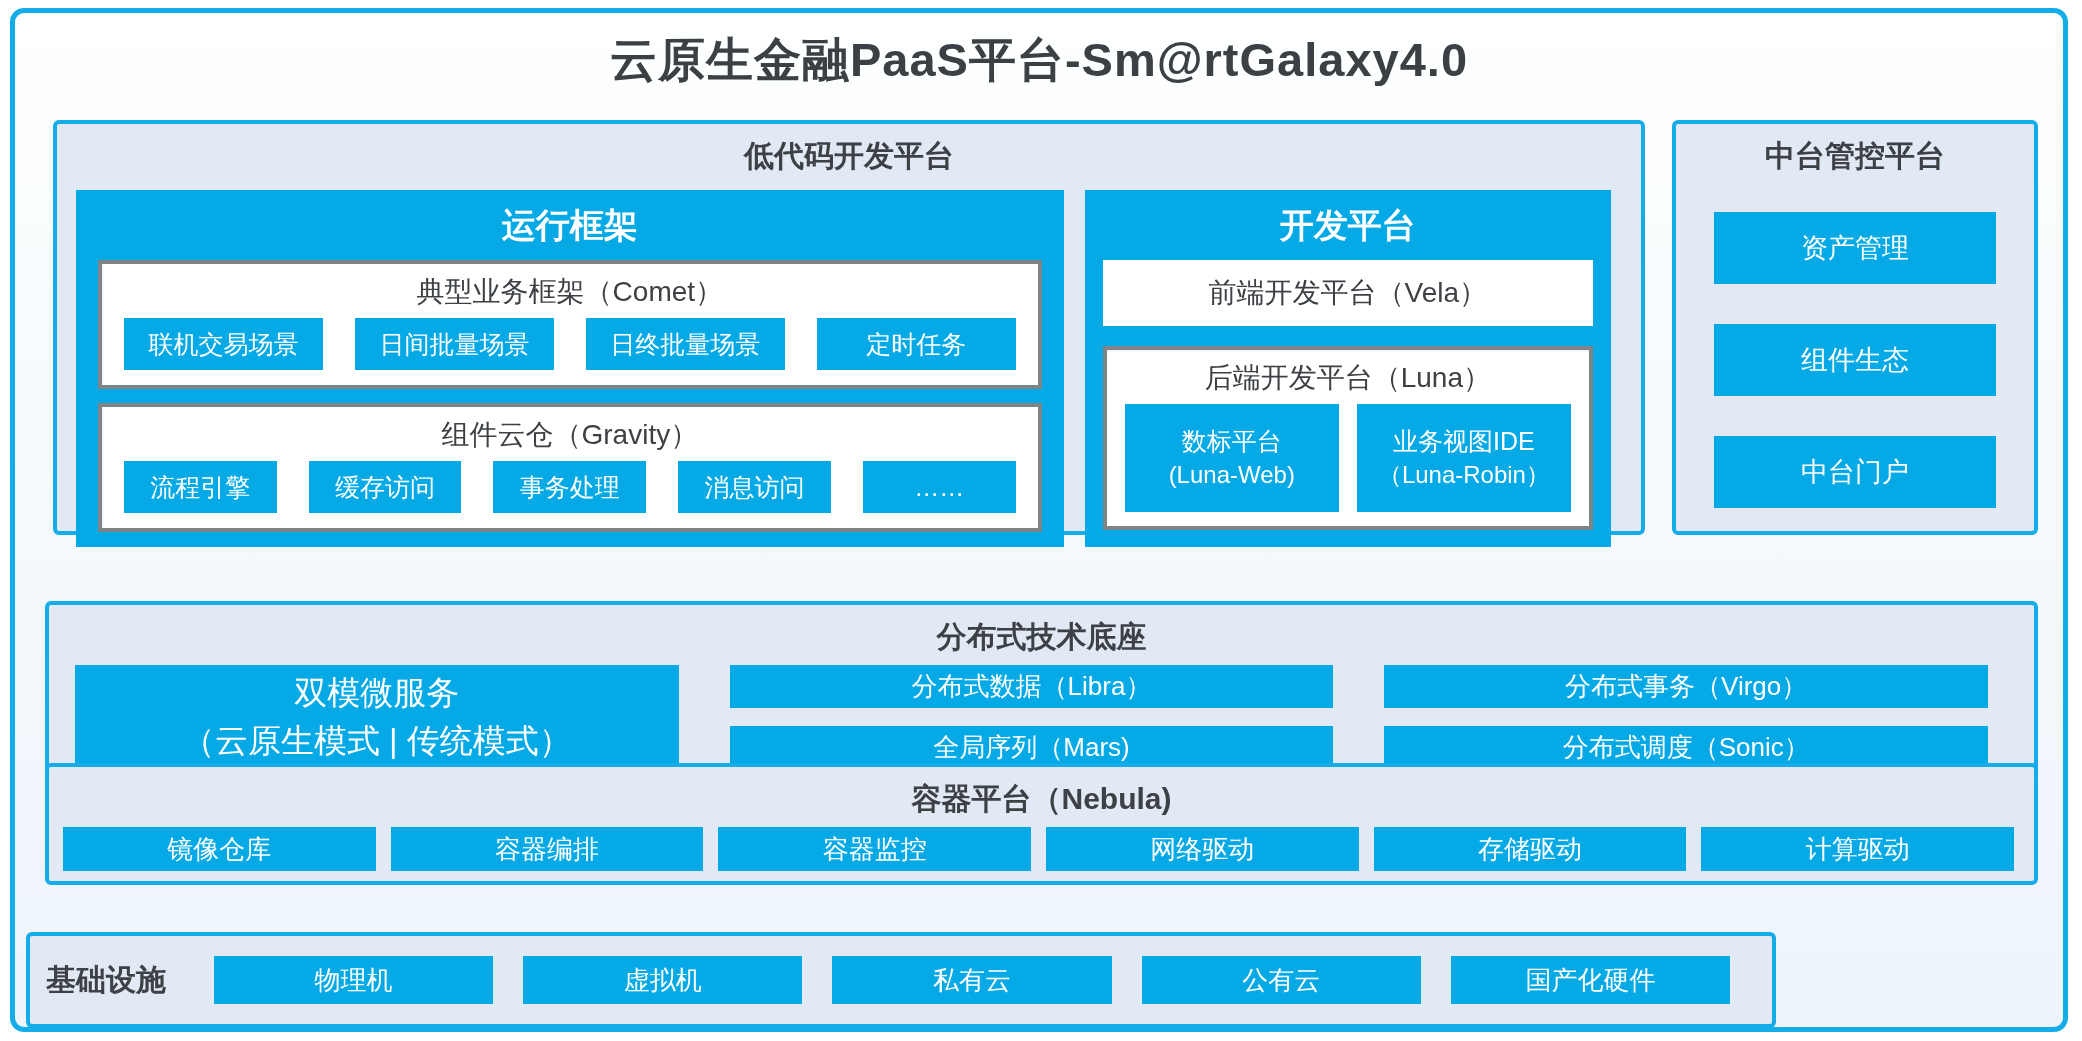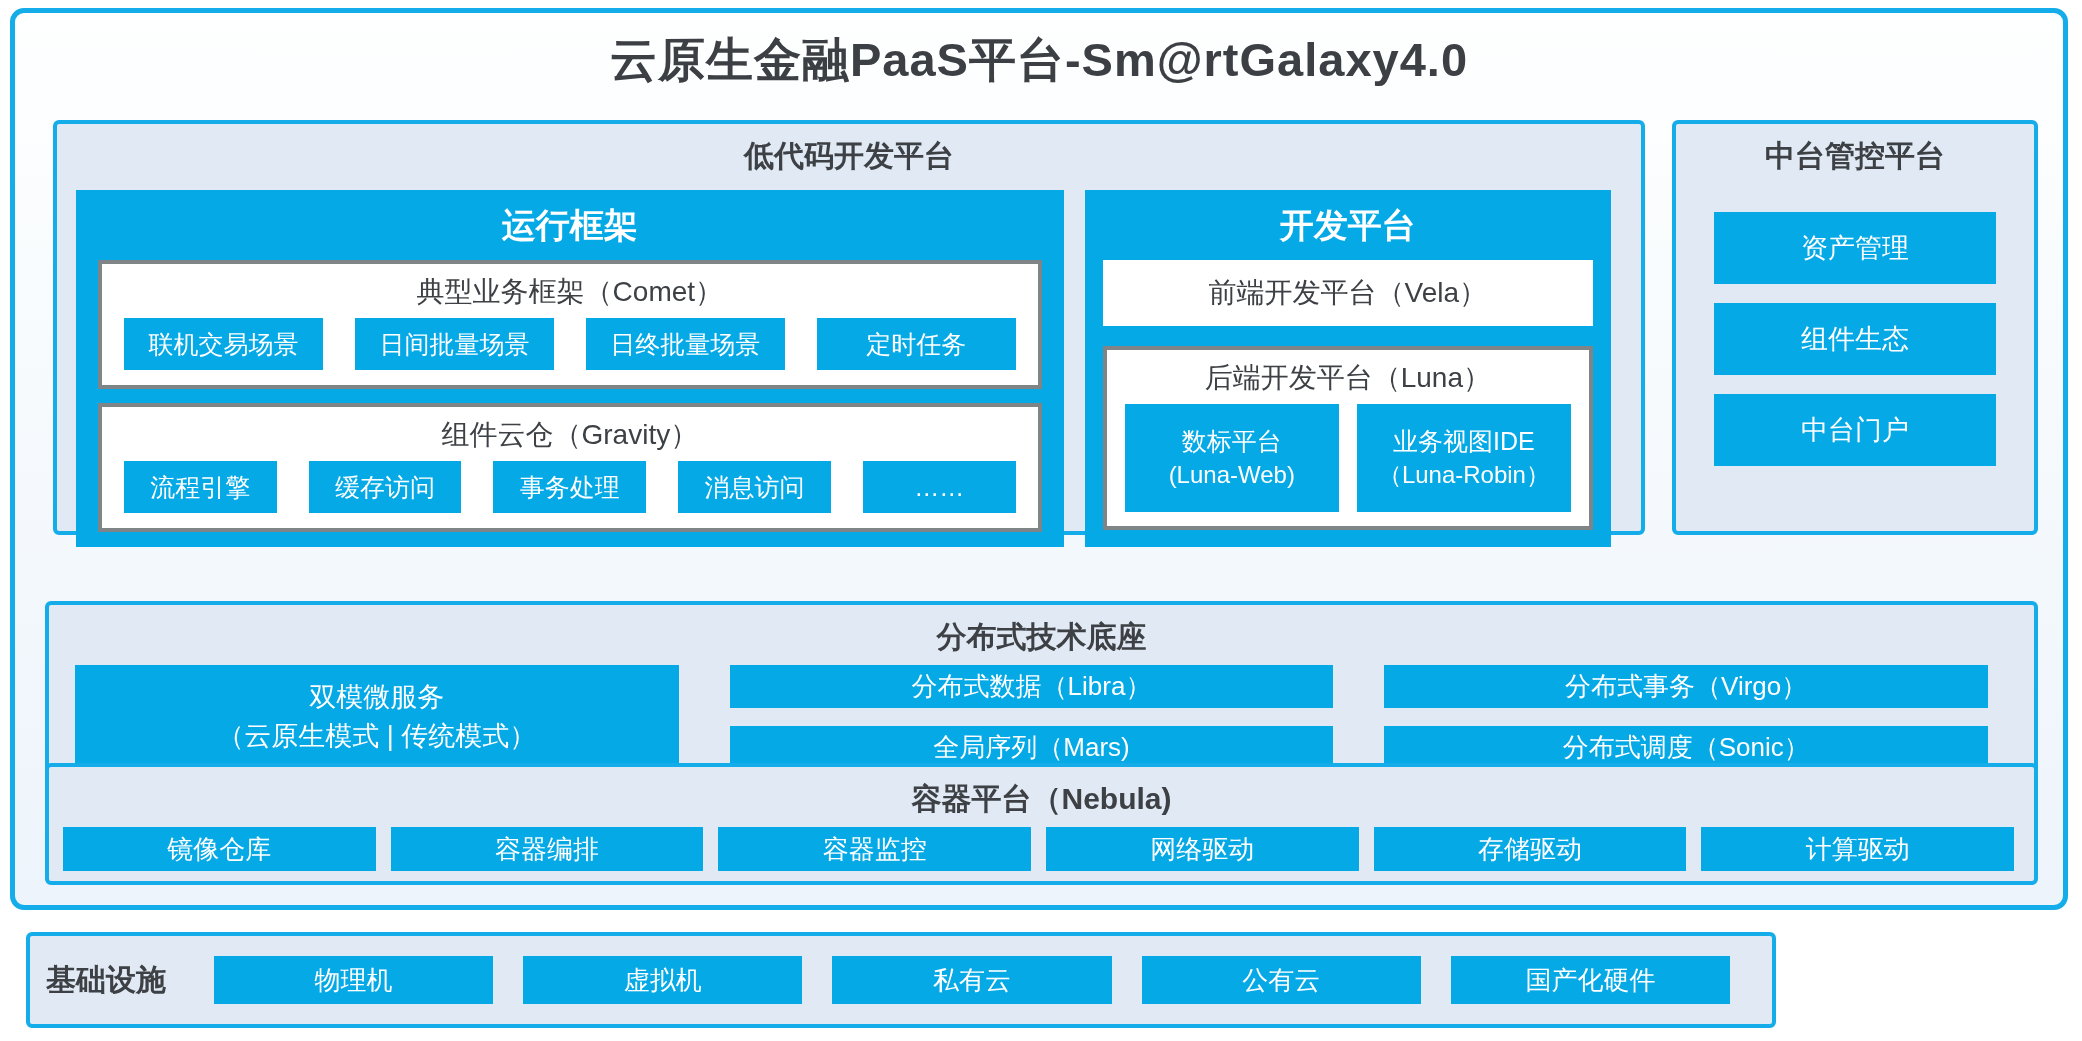--- a/index.html
+++ b/index.html
@@ -12,21 +12,21 @@
   *{margin:0;padding:0;box-sizing:border-box;}
   html,body{width:2082px;height:1041px;}
   body{
     position:relative;
     font-family:"Liberation Sans","DejaVu Sans",sans-serif;
     background:#ffffff;
     color:var(--dark);
   }
   
   .frame{
-    position:absolute;left:10px;top:8px;width:2058px;height:902px;
+    position:absolute;left:10px;top:8px;width:2058px;height:1024px;
     border:5px solid var(--border-blue);
     border-radius:14px;
     background:linear-gradient(180deg,#feffff 0%,#f6fafd 45%,#edf4fb 100%);
   }
   .main-title{
     position:absolute;top:16px;left:0;width:100%;
     text-align:center;font-size:47px;font-weight:bold;color:#3c4044;
     letter-spacing:1px;
   }
   
@@ -87,31 +87,31 @@
     background:#ffffff;border:4px solid var(--grey-border);
     margin:20px 18px 17px;flex:1;
     display:flex;flex-direction:column;
   }
   .luna-chip-row{display:flex;gap:18px;padding:0 18px 14px;flex:1;}
   .chip-2line{flex:1;flex-direction:column;line-height:1.35;}
   .chip-2line .l1{font-size:25px;}
   .chip-2line .l2{font-size:24px;}
   
   .panel-mid{flex:0 0 366px;display:flex;flex-direction:column;}
-  .mid-buttons{display:flex;flex-direction:column;gap:19px;padding:36px 38px 2px;}
+  .mid-buttons{display:flex;flex-direction:column;gap:40px;padding:36px 38px 2px;}
   .chip-mid{height:72px;font-size:27px;}
   
   .row-dist{
     position:absolute;left:30px;right:25px;top:544px;height:188px;
     display:flex;flex-direction:column;margin-top:44px;
   }
   .dist-body{flex:1;display:flex;gap:51px;padding:8px 46px 16px 26px;}
   .dist-col{flex:1;display:flex;flex-direction:column;gap:18px;}
   .chip-dual{
-    flex:1;flex-direction:column;line-height:1.45;font-size:27px;
+    flex:1;flex-direction:column;line-height:1.45;font-size:33px;
   }
   .chip-dist{flex:1;font-size:26px;}
   
   .row-nebula{
     position:absolute;left:30px;right:25px;top:750px;height:122px;
     display:flex;flex-direction:column;
   }
   .nebula-chips{display:flex;gap:15px;padding:8px 20px 10px 14px;flex:1;}
   .chip-nebula{flex:1;font-size:26px;max-height:48px;}
   

